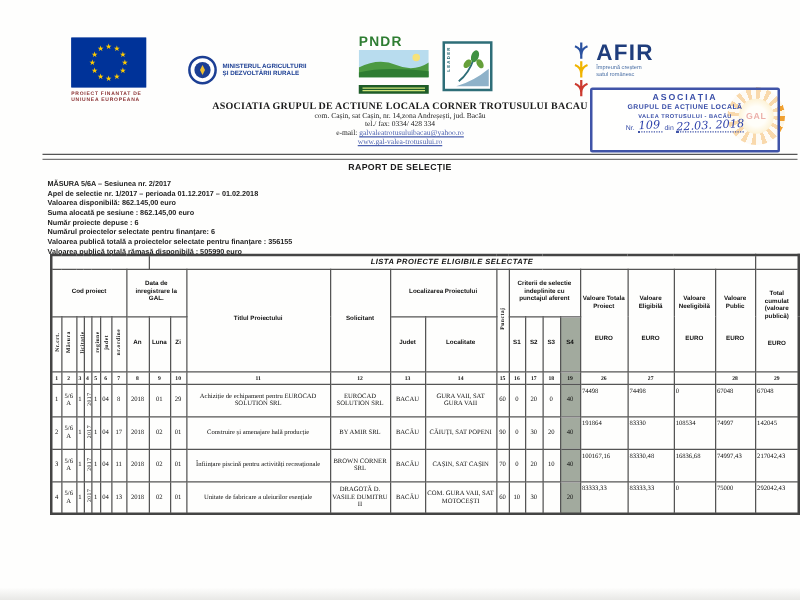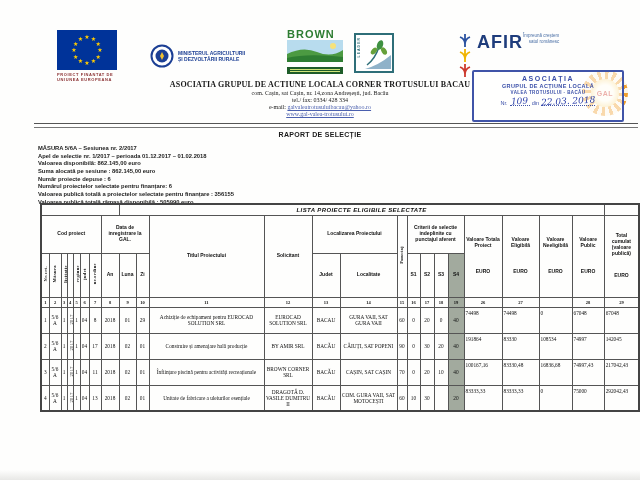--- a/index.html
+++ b/index.html
@@ -24,21 +24,21 @@
     color:#2e7d32; letter-spacing:1px; line-height:11px; }
   .pndr-bar { width:56px; height:7px; background:#1e5c28; margin-top:1px;
     display:flex; flex-direction:column; justify-content:center; gap:1px; padding:0 3px; }
   .pndr-bar i { display:block; height:1px; background:#cfe37a; }
   .leader-box { width:40px; height:40px; border:2px solid #2e6e78; background:#fff;
     position:relative; }
   .leader-v { position:absolute; left:1px; top:2px; writing-mode:vertical-rl;
     transform:rotate(180deg); font-family:"Liberation Sans",sans-serif;
     font-size:3.5px; letter-spacing:1px; color:#2e6e78; font-weight:bold; }
   .afir-wrap { display:flex; gap:5px; }
-  .afir-right { display:flex; flex-direction:row;text-align:right; }
+  .afir-right { display:flex; flex-direction:column; }
   .afir-word { font-family:"Liberation Sans",sans-serif; font-weight:bold; font-size:18px;
     line-height:18px; color:#1f3d7c; letter-spacing:1px; }
   .afir-tag { font-family:"Liberation Sans",sans-serif; font-size:4.5px; color:#4a6fa5; line-height:5.5px; }
   .gal-sun { width:46px; height:46px; border-radius:50%;
     background:repeating-conic-gradient(#f0a030 0 10deg, #fdf6e6 10deg 22.5deg);
     position:relative; }
   .gal-core { position:absolute; inset:9px; border-radius:50%;
     background:radial-gradient(circle,#fffdf0 0 40%, #f6c54a 100%);
     display:flex; align-items:center; justify-content:center; }
   .gal-core span { font-family:"Liberation Sans",sans-serif; font-weight:bold;
@@ -134,21 +134,21 @@
       <circle cx="12" cy="12" r="6.5" fill="#1c3f94"></circle>
       <path d="M12 8 l2 4 -2 4 -2 -4 z" fill="#f0c030"></path>
     </svg>
     <div class="min-text">
       <div>MINISTERUL AGRICULTURII</div>
       <div>ȘI DEZVOLTĂRII RURALE</div>
     </div>
   </div>
 
   <div class="logo" style="left:287px; top:29px; width:56px;">
-    <div class="pndr-label">BROWN</div>
+    <div class="pndr-label">PNDR</div>
     <svg width="56" height="22" viewBox="0 0 56 22">
       <rect width="56" height="22" fill="#b8dcee"></rect>
       <path d="M0 14 Q16 6 30 12 T56 10 V22 H0 Z" fill="#4c9a42"></path>
       <path d="M0 18 Q20 13 56 17 V22 H0 Z" fill="#2e7d32"></path>
       <circle cx="46" cy="6" r="3" fill="#f6e27a"></circle>
     </svg>
     <div class="pndr-bar">
         <i></i>
         <i></i>
       </div>

